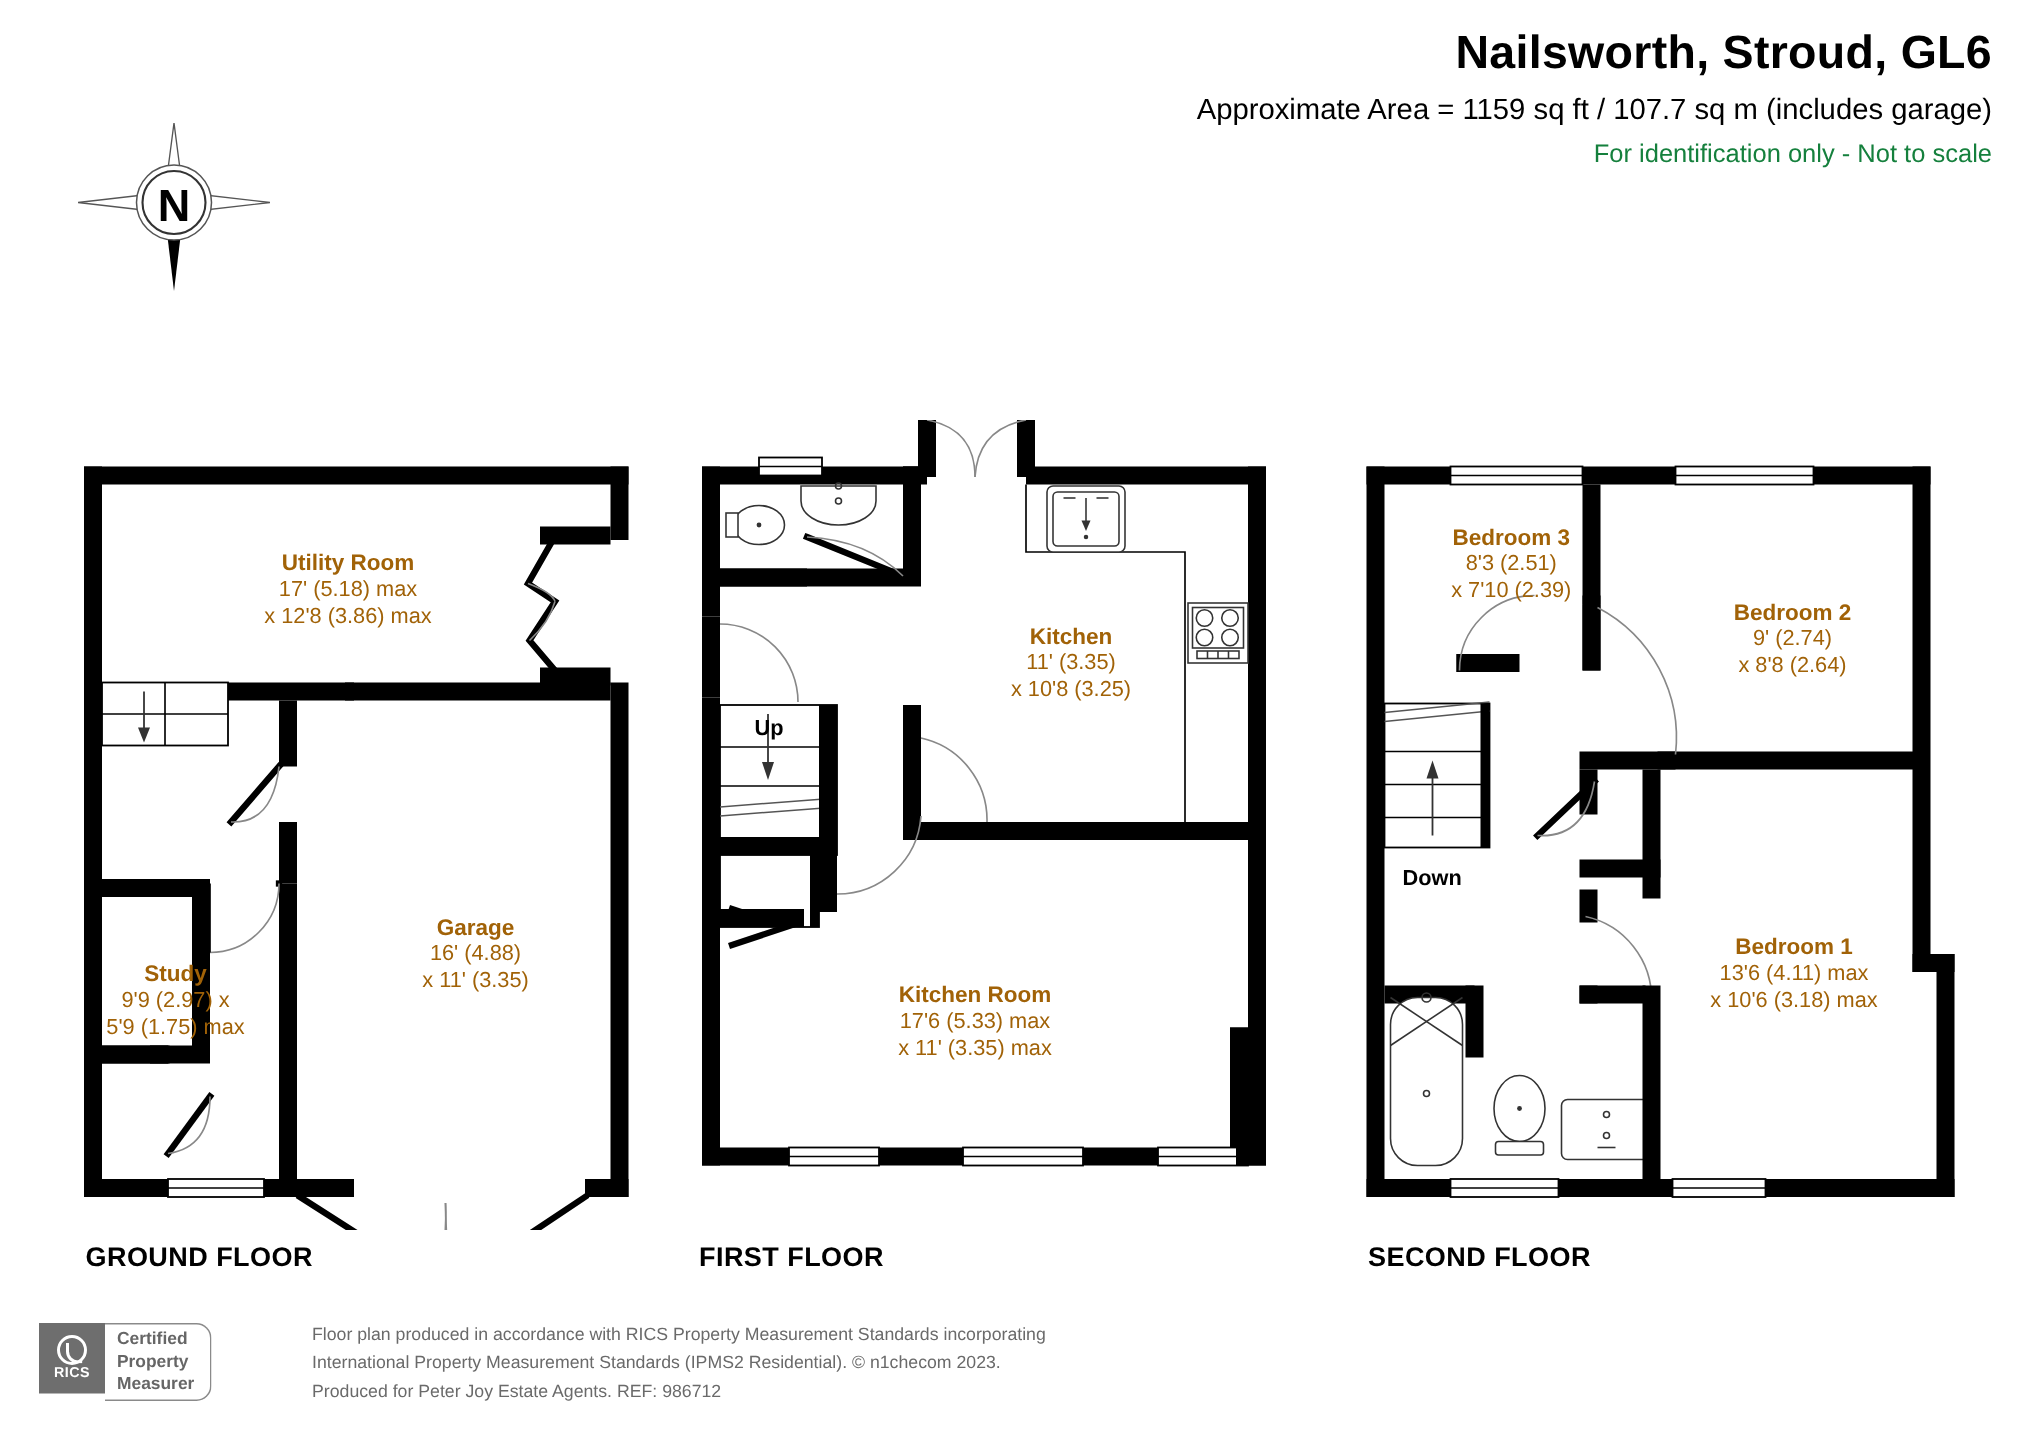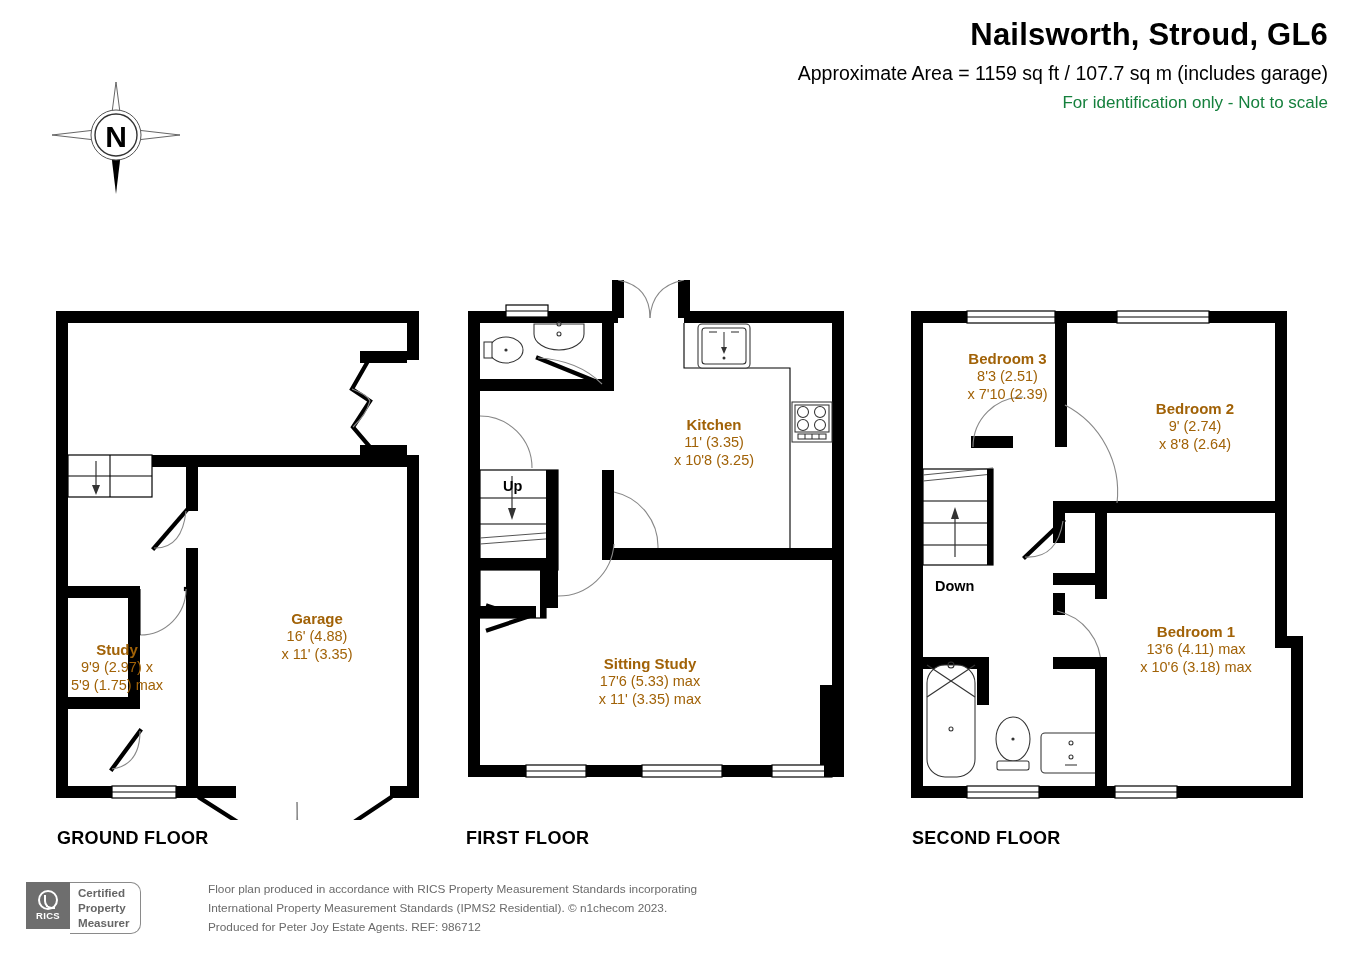--- a/index.html
+++ b/index.html
@@ -216,20 +216,25 @@
 
       <path d="M 62 464 L 90 426" class="doorleaf"></path>
       <path d="M 62 464 Q 90 460 90 426" class="swing"></path>
 
       <path d="M 150 493 L 244 553" class="doorleaf"></path>
       <path d="M 340 493 L 250 553" class="doorleaf"></path>
       <path d="M 244 553 Q 248 510 247 497" class="swing"></path>
       <path d="M 250 553 Q 247 512 247 497" class="swing"></path>
     </svg>
 
+    <div class="room" style="left:82px; top:62px; width:200px;">
+      <div class="rname">Utility Room</div>
+      <div class="rdim">17' (5.18) max</div>
+      <div class="rdim">x 12'8 (3.86) max</div>
+    </div>
     <div class="room" style="left:-8px; top:336px; width:150px;">
       <div class="rname">Study</div>
       <div class="rdim">9'9 (2.97) x</div>
       <div class="rdim">5'9 (1.75) max</div>
     </div>
     <div class="room" style="left:172px; top:305px; width:190px;">
       <div class="rname">Garage</div>
       <div class="rdim">16' (4.88)</div>
       <div class="rdim">x 11' (3.35)</div>
     </div>
@@ -337,21 +342,21 @@
 
       <path d="M 96 316 A 56 56 0 0 0 152 264" class="swing"></path>
 
     </svg>
     <div class="room" style="left:172px; top:136px; width:160px;">
       <div class="rname">Kitchen</div>
       <div class="rdim">11' (3.35)</div>
       <div class="rdim">x 10'8 (3.25)</div>
     </div>
     <div class="room" style="left:93px; top:375px; width:190px;">
-      <div class="rname">Sitting Study</div>
+      <div class="rname">Kitchen Room</div>
       <div class="rdim">17'6 (5.33) max</div>
       <div class="rdim">x 11' (3.35) max</div>
     </div>
     <div class="stair-label" style="left:41px; top:198px;">Up</div>
   </div>
   <div class="floor-label" style="left:466px; top:828px;">FIRST FLOOR</div>
 
   <div class="plan" id="plan-second" style="left:905px; top:305px;">
     <svg width="410" height="515" viewBox="0 0 410 515">
 

